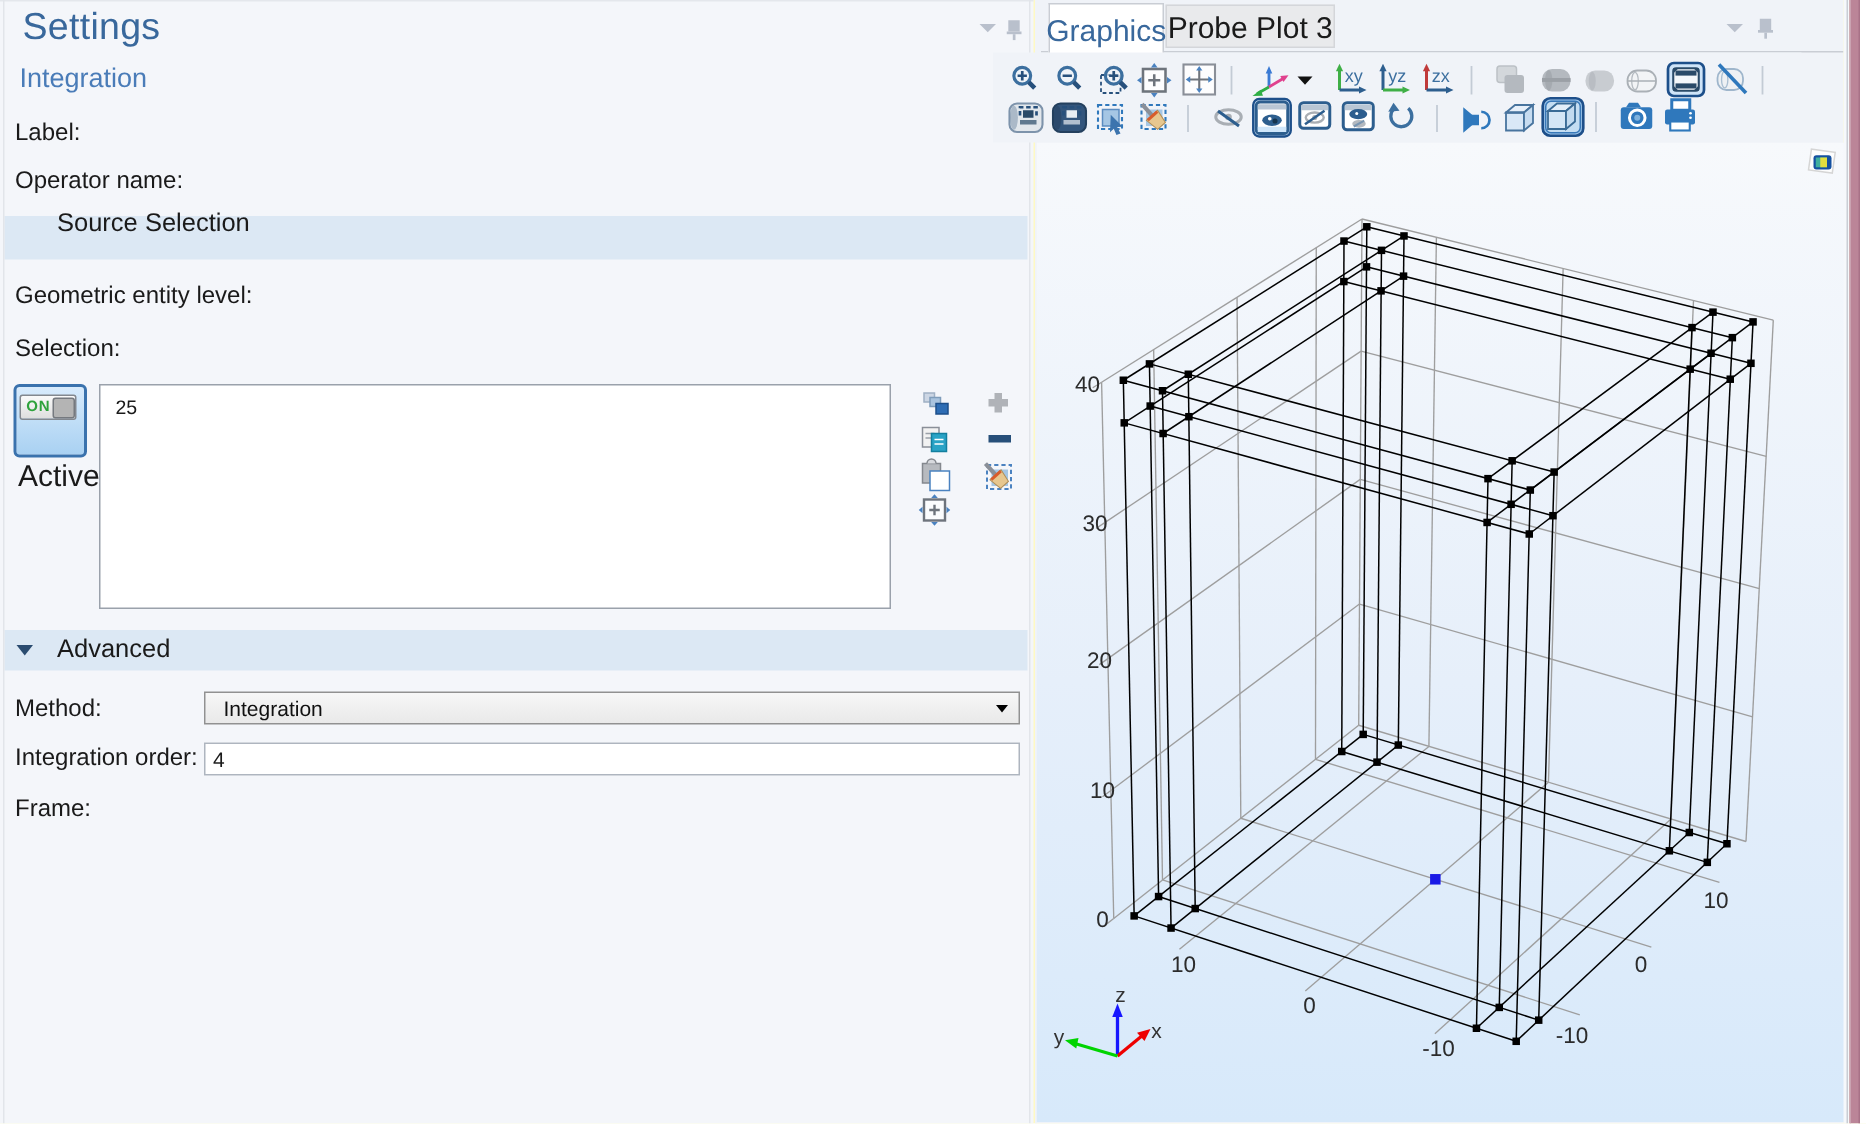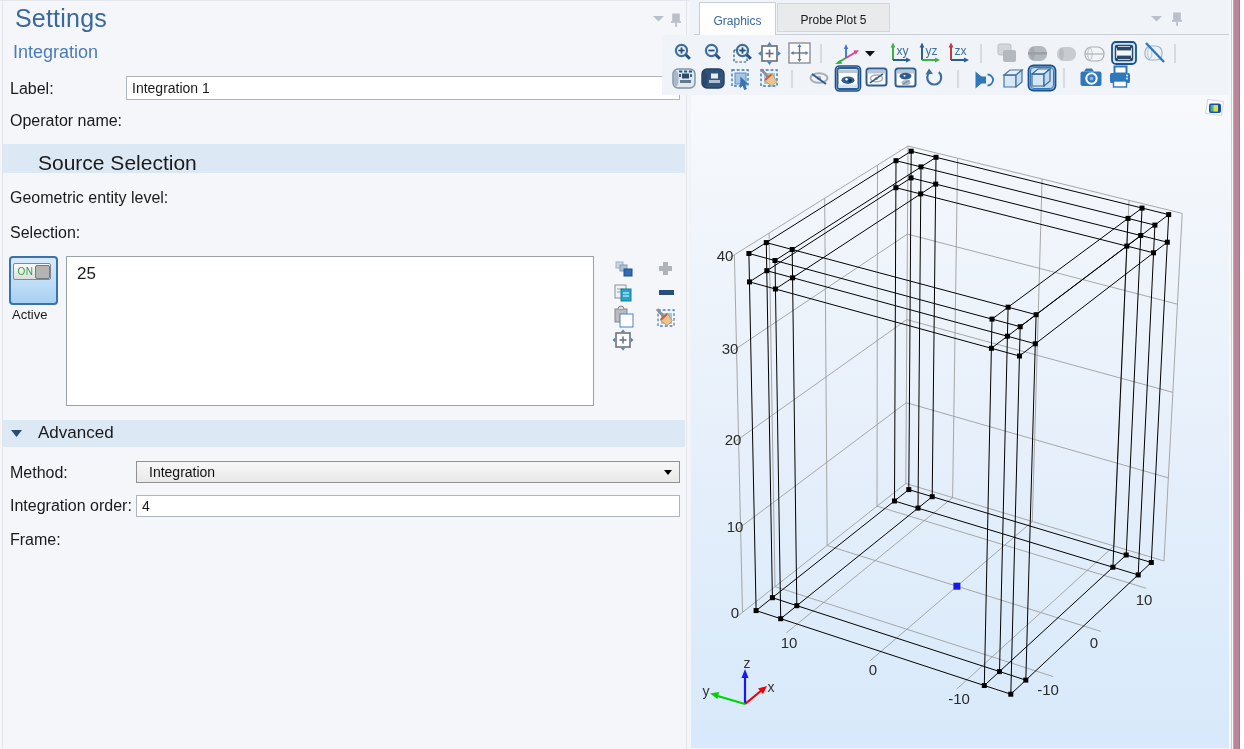--- a/index.html
+++ b/index.html
@@ -6,21 +6,21 @@
 #left{position:absolute;left:0;top:0;width:689px;height:749px;background:#f4f6fa;border-top:1px solid #e4e7ec}
 #leftedge{position:absolute;left:2px;top:0;width:1px;height:749px;background:#e2e5ea}
 .band{position:absolute;left:3px;width:682px;height:29px;background:#dce8f4}
 .inp{position:absolute;background:#fff;border:1px solid #aeb5bf;font-size:14px;color:#1a1a1a;padding-left:5px;display:flex;align-items:center}
 .dd{position:absolute;background:linear-gradient(#f7f7f7,#e9e9e9);border:1px solid #919191;font-size:14px;color:#111;padding-left:12px;display:flex;align-items:center}
 .dd .ar{position:absolute;right:7px;top:50%;margin-top:-2px;width:0;height:0;border-left:4.5px solid transparent;border-right:4.5px solid transparent;border-top:5px solid #000}
 .lbl{position:absolute;font-size:16px;color:#1a1a1a;white-space:nowrap}
 #settings{position:absolute;left:15px;top:3px;font-size:25px;font-weight:300;color:#39689c;letter-spacing:0.2px}
 #subtitle{position:absolute;left:13px;top:41px;font-size:18px;font-weight:300;color:#4a7cb8}
 #gpanel{position:absolute;left:690px;top:0;width:539px;height:749px;background:#f0f3f8}
-.tab{position:absolute;top:2px;height:32px;display:flex;align-items:center;font-size:12px;padding-top:4px}
+.tab{position:absolute;top:2px;height:32px;display:flex;align-items:center;font-size:20px;padding-top:4px}
 #tabline{position:absolute;top:34px;height:1px;background:#c9cdd4}
 #toolbar{position:absolute;left:662px;top:35px;width:539px;height:60px;background:#f0f3f8}
 #canvaswrap{position:absolute;left:690px;top:95px;width:540px;height:654px}
 #pink{position:absolute;left:1233px;top:0;width:7px;height:749px;background:#bb8598;border-left:1px solid #caa3b1;border-right:1px solid #a87287}
 #rwhite{position:absolute;left:1240px;top:0;width:4px;height:749px;background:#fff}
 #rlight{position:absolute;left:1229px;top:0;width:4px;height:749px;background:#f6f8fb}
 .gico{position:absolute}
 </style></head>
 <body>
 <div id="root">
@@ -31,32 +31,31 @@
         <polygon points="1,1 12,1 6.5,6.5" fill="#b9c0cc"></polygon>
       </svg>
   <svg class="gico" style="left:671px;top:12px" width="11" height="14">
         <g fill="#b9c0cc">
           <rect x="1.2" y="0.5" width="7.6" height="7.5"></rect>
           <rect x="0" y="8" width="10" height="1.8"></rect>
           <rect x="4.2" y="9.8" width="1.8" height="4"></rect>
         </g>
       </svg>
   <div class="lbl" style="left:10px;top:79px">Label:</div>
-  <div class="inp" style="left:126px;top:75px;width:554px;height:24px">Integration 1</div>
   <div class="lbl" style="left:10px;top:111px">Operator name:</div>
   <div class="band" style="top:143px"></div>
-  <div class="lbl" style="left:38px;top:150px;font-size:21px">Source Selection</div>
+  <div class="lbl" style="left:38px;top:138px;font-size:17px">Source Selection</div>
   <div class="lbl" style="left:10px;top:188px">Geometric entity level:</div>
   <div class="lbl" style="left:10px;top:223px">Selection:</div>
   <div style="position:absolute;left:9px;top:255px;width:49px;height:49px;border:2px solid #3a72ad;border-radius:4px;background:linear-gradient(#d8ebfc,#a9d1f2)"></div>
   <div style="position:absolute;left:13px;top:262px;width:38px;height:17px;border:1.5px solid #83888f;border-radius:2px;background:linear-gradient(#fafafa,#dedede)"></div>
-  <div style="position:absolute;left:16px;top:264px;width:19px;height:13px;color:#2fa23c;font-size:10px;font-weight:normal;display:flex;align-items:center;justify-content:center;letter-spacing:0.5px">ON</div>
+  <div style="position:absolute;left:16px;top:264px;width:19px;height:13px;color:#2fa23c;font-size:10px;font-weight:bold;display:flex;align-items:center;justify-content:center;letter-spacing:0.5px">ON</div>
   <div style="position:absolute;left:35px;top:263.5px;width:14.5px;height:14.5px;border:1.5px solid #75797f;border-radius:2px;background:#b4b4b4"></div>
-  <div class="lbl" style="left:12px;top:306px;font-size:13px">Active</div>
-  <div class="inp" style="left:66px;top:255px;width:528px;height:150px;align-items:flex-start;padding-top:7px;padding-left:10px;border-color:#9aa1ab;font-size:17px">25</div>
+  <div class="lbl" style="left:12px;top:306px;font-size:20px">Active</div>
+  <div class="inp" style="left:66px;top:255px;width:528px;height:150px;align-items:flex-start;padding-top:7px;padding-left:10px;border-color:#9aa1ab;font-size:13px">25</div>
   <svg class="gico" style="left:605px;top:255px" width="80" height="105" viewBox="605 255 80 105">
     <g>
       <rect x="616" y="261" width="7" height="6" fill="#ccd6e4" stroke="#9fb0c4"></rect>
       <rect x="620" y="264" width="7" height="6" fill="#a9c3de" stroke="#7e9cba"></rect>
       <rect x="624" y="268" width="8" height="7" fill="#2e6db4" stroke="#1d4f8a"></rect>
       <rect x="615" y="284" width="11" height="13" fill="#f2f2f2" stroke="#8a8f98"></rect>
       <line x1="617" y1="288" x2="623" y2="288" stroke="#9aa0a8"></line>
           <line x1="617" y1="291" x2="623" y2="291" stroke="#9aa0a8"></line>
       <rect x="621" y="288" width="10" height="12" fill="#29a3c6" stroke="#137f9f"></rect>
       <line x1="623" y1="292" x2="629" y2="292" stroke="#fff"></line>
@@ -98,21 +97,21 @@
   <div class="dd" style="left:136px;top:460px;width:544px;height:22px">Integration<span class="ar"></span></div>
   <div class="lbl" style="left:10px;top:496px">Integration order:</div>
   <div class="inp" style="left:136px;top:494px;width:544px;height:22px">4</div>
   <div class="lbl" style="left:10px;top:530px">Frame:</div>
 </div>
 <div id="leftedge"></div>
 <div style="position:absolute;left:686px;top:0px;width:1px;height:749px;background:#e2e5ea"></div>
 <div style="position:absolute;left:693px;top:0px;width:1px;height:35px;background:#e2e5ea"></div>
 <div id="gpanel"></div>
 <div class="tab" style="left:699px;width:77px;background:#fff;border:1px solid #c9cdd4;border-bottom:none;justify-content:center;color:#39689c;z-index:3;height:33px">Graphics</div>
-<div class="tab" style="left:777px;width:113px;background:#e9eaec;border:1px solid #d4d6da;justify-content:center;color:#1a1a1a;top:3px;height:29px">Probe Plot 5</div>
+<div class="tab" style="left:777px;width:113px;background:#e9eaec;border:1px solid #d4d6da;justify-content:center;color:#1a1a1a;top:3px;height:29px">Probe Plot 3</div>
 <div id="tabline" style="left:694px;width:5px"></div>
 <div id="tabline" style="left:776px;width:453px"></div>
 <svg class="gico" style="left:1150px;top:15px" width="14" height="8">
       <polygon points="1,1 12,1 6.5,6.5" fill="#b9c0cc"></polygon>
     </svg>
 <svg class="gico" style="left:1172px;top:12px" width="11" height="14">
       <g fill="#b9c0cc">
         <rect x="1.2" y="0.5" width="7.6" height="7.5"></rect>
         <rect x="0" y="8" width="10" height="1.8"></rect>
         <rect x="4.2" y="9.8" width="1.8" height="4"></rect>

